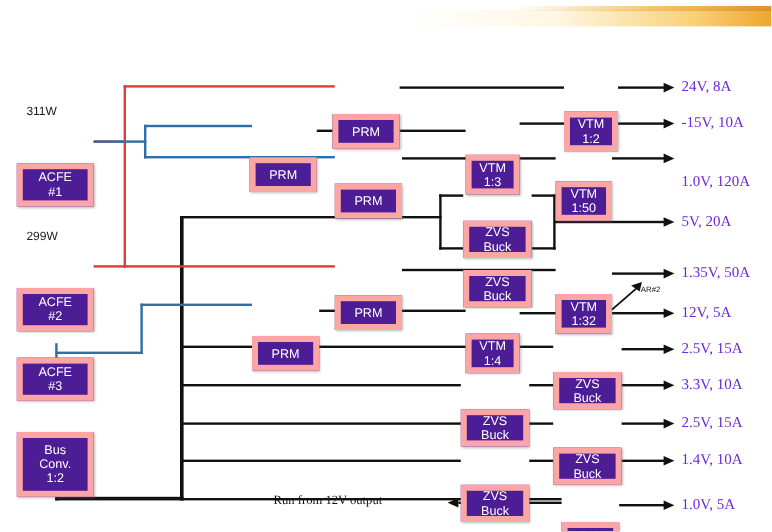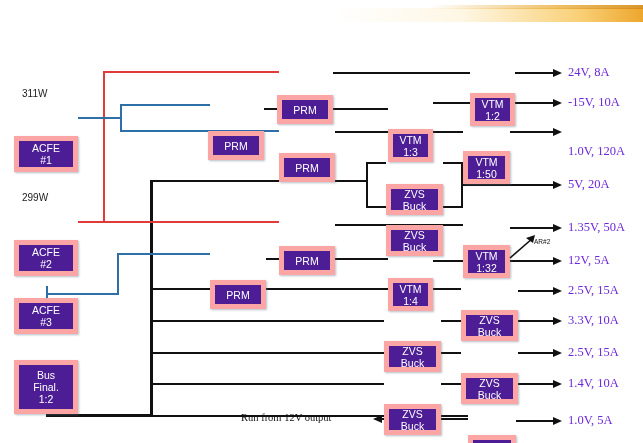--- a/index.html
+++ b/index.html
@@ -195,21 +195,21 @@
   </div>
 
   <div class="pw" style="left:22px; top:262px;">326W</div>
   <div class="blk" style="left:14px; top:262px; width:64px; height:36px;">
     <span>ACFE</span>
     <span>#3</span>
   </div>
 
   <div class="blk" style="left:14px; top:324px; width:64px; height:54px;">
     <span>Bus</span>
-    <span>Final.</span>
+    <span>Conv.</span>
     <span>1:2</span>
   </div>
 
   <div class="blk" style="left:277px; top:59px; width:56px; height:29px;">
     <span>PRM</span>
   </div>
   <div class="w" style="left:333px; top:72px; width:137px; height:2px;"></div>
   <div class="blk" style="left:470px; top:57px; width:45px; height:33px;">
     <span>VTM</span>
     <span>1:2</span>
@@ -326,16 +326,16 @@
   <div class="blk" style="left:468px; top:399px; width:48px; height:36px;">
     <span>PoL</span>
     <span>Buck</span>
   </div>
   <div class="w" style="left:516px; top:420px; width:39px; height:2px;"></div>
   <div class="ah" style="left:553px; top:416.5px;"></div>
   <div class="out" style="left:568px; top:413px;">1.0V, 5A</div>
 
   <div class="w" style="left:382px; top:418px; width:86px; height:2px;"></div>
   <div class="ahl" style="left:373px; top:414.5px;"></div>
-  <div id="runfrom" style="left:241px; top:412px;">Run from 12V output</div>
+  <div id="runfrom" style="left:228px; top:412px;">Run from 12V output</div>
 
 
 </div>
 
 </body></html>

